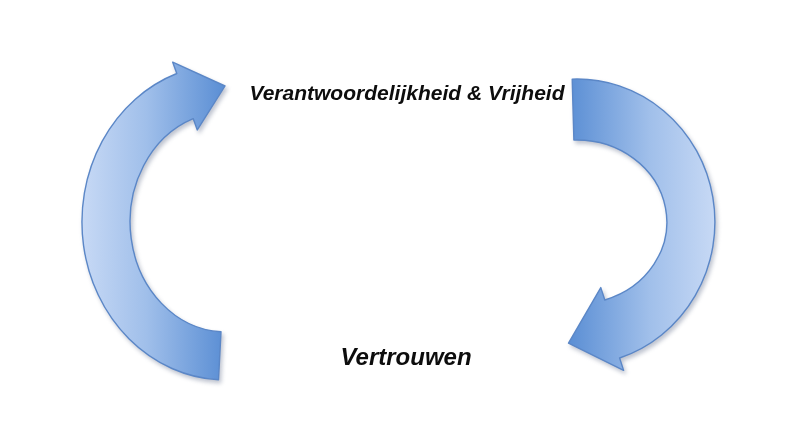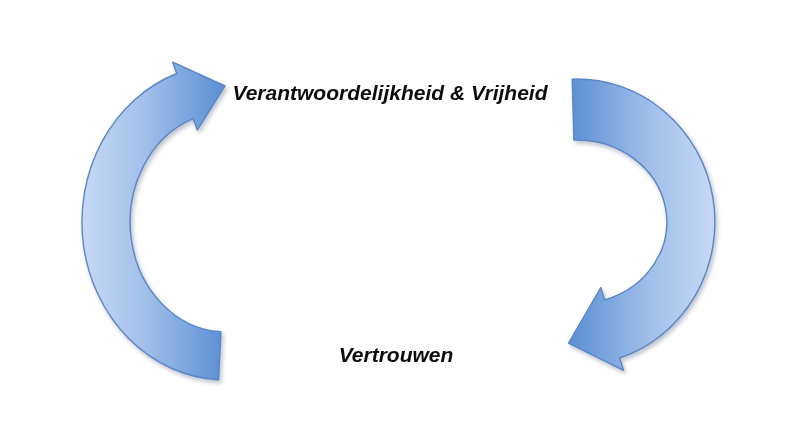--- a/index.html
+++ b/index.html
@@ -32,29 +32,29 @@
   }
   .diagram-label {
     position: absolute;
     white-space: nowrap;
     font-style: italic;
     font-weight: 700;
     color: #0d0d0d;
     transform: translateX(-50%);
   }
   .label-top {
-    left: 390px;
+    left: 407px;
     top: 81px;
     font-size: 21px;
     text-align: right;
   }
   .label-bottom {
-    left: 396px;
+    left: 406px;
     top: 343px;
-    font-size: 21px;
+    font-size: 24px;
   }
 </style>
 </head>
 <body>
 
 <div class="stage">
 
   <svg class="arrows-svg" viewBox="0 0 799 430" aria-hidden="true">
     <defs>
       <linearGradient id="leftGrad" x1="0" y1="0" x2="1" y2="0">

